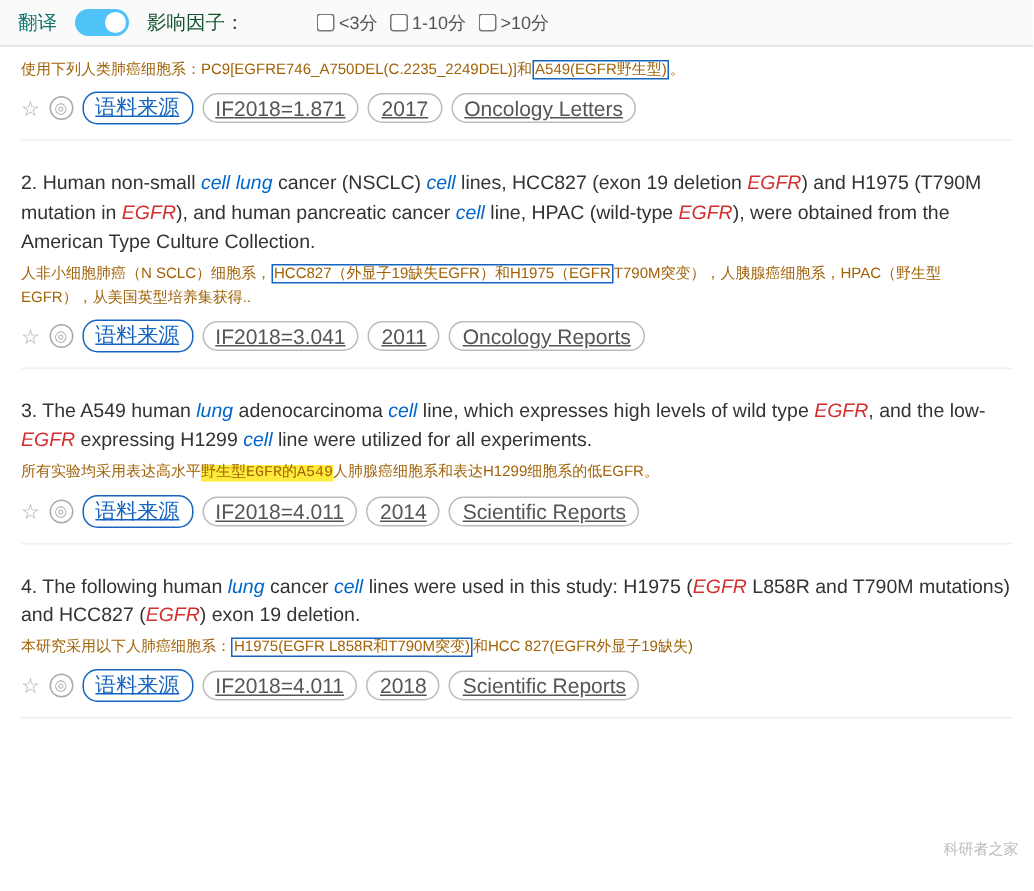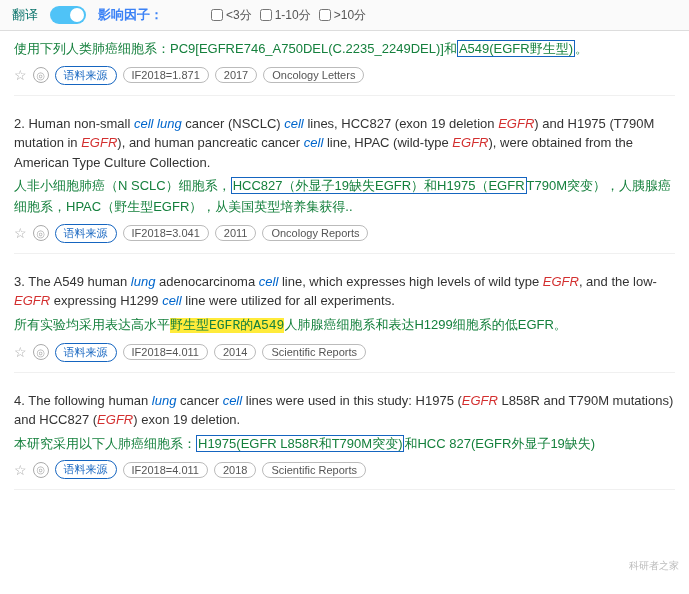--- a/index.html
+++ b/index.html
@@ -39,22 +39,21 @@
       width: 14px;
       height: 14px;
       background: #fff;
       border-radius: 50%;
       position: absolute;
       right: 2px;
       top: 2px;
     }
     .influence-label {
       font-size: 13px;
-      color: #3b82f6;
-      font-weight: bold;
+      color: #14532d;
     }
     .filter-group {
       display: flex;
       align-items: flex-start;
       gap: 8px;
       padding-left: 36px;
     }
     .filter-item {
       display: flex;
       align-items: center;
@@ -73,23 +72,23 @@
       margin-bottom: 18px;
       border-bottom: 1px solid #f0f0f0;
       padding-bottom: 10px;
     }
     .result-text-en {
       line-height: 1.5;
       color: #333;
       margin-bottom: 4px;
     }
     .result-text-cn {
-      color: #15803d;
+      color: #a16207;
       line-height: 1.6;
-      font-size: 13px;
+      font-size: 10px;
       margin-bottom: 6px;
     }
     em.gene {
       font-style: italic;
       color: #d32f2f;
     }
     em.cell-italic {
       font-style: italic;
       color: #0066cc;
     }
@@ -108,24 +107,25 @@
       align-items: center;
       justify-content: center;
       font-size: 10px;
       color: #aaa;
       cursor: pointer;
     }
     .tag {
       border: 1px solid #bbb;
       border-radius: 10px;
       padding: 1px 8px;
-      font-size: 11px;
+      font-size: 14px;
       color: #555;
       background: #fff;
       cursor: pointer;
+      text-decoration: underline;
     }
     .tag.source {
       color: #1565c0;
       border-color: #1565c0;
     }
     .tag.if-val {
       color: #555;
     }
     .watermark {
       position: fixed;

